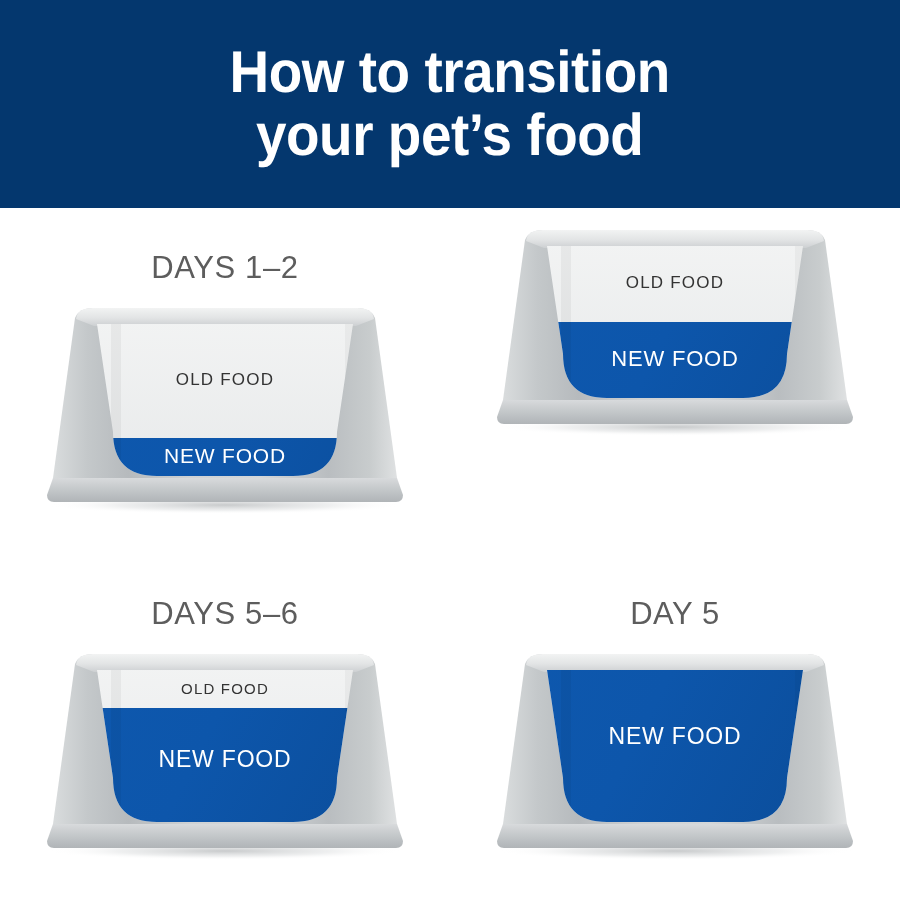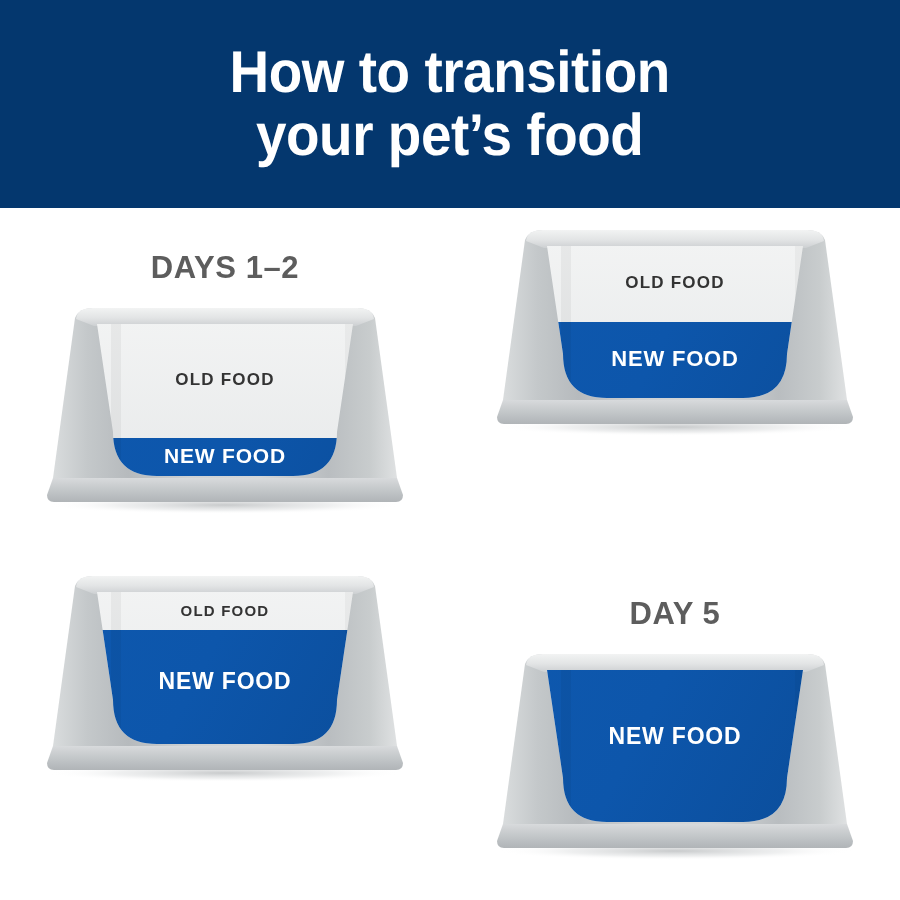--- a/index.html
+++ b/index.html
@@ -39,39 +39,39 @@
     grid-template-rows:346px 346px;
   }
   .cell{
     position:relative;
     display:flex;flex-direction:column;align-items:center;
   }
 
   .step-label{
     color:#5d5d5d;
     font-size:31px;
-    font-weight:bold;
+    font-weight:normal;
     letter-spacing:0.6px;
     margin-top:42px;
     white-space:nowrap;
   }
 
   
   .bowl-wrap{
     position:relative;
     margin-top:16px;
   }
   .bowl-svg{display:block;}
 
   
   .food-label{
     position:absolute;
     left:0;right:0;
     text-align:center;
-    font-weight:bold;
+    font-weight:normal;
     white-space:nowrap;
     pointer-events:none;
   }
   .old-label{
     color:#333333;
     letter-spacing:1.2px;
   }
   .new-label{
     color:#ffffff;
     letter-spacing:0.8px;
@@ -223,20 +223,21 @@
   <g clip-path="url(#cavb1)">
     <rect x="66" y="0" width="10" height="212" fill="#000000" opacity="0.045"></rect>
     <rect x="300" y="0" width="10" height="212" fill="#000000" opacity="0.035"></rect>
   </g>
 </svg>
         <div class="food-label old-label" style="font-size: 17px; top: 49.46px;">OLD FOOD</div>
         <div class="food-label new-label" style="font-size: 22px; top: 122.36px;">NEW FOOD</div>
       </div>
     </div>
     <div class="cell">
+      <div class="step-label">DAYS 5–6</div>
       <div class="bowl-wrap">
 <svg class="bowl-svg" width="360" height="212" viewBox="0 0 360 212" aria-hidden="true">
   <defs>
     <linearGradient id="shellGb2" x1="0" y1="0" x2="1" y2="0">
       <stop offset="0" stop-color="#d9dcdd"></stop>
       <stop offset="0.10" stop-color="#c4c8ca"></stop>
       <stop offset="0.22" stop-color="#b6babd"></stop>
       <stop offset="0.40" stop-color="#cfd2d4"></stop>
       <stop offset="0.60" stop-color="#d4d7d9"></stop>
       <stop offset="0.80" stop-color="#b9bdc0"></stop>

